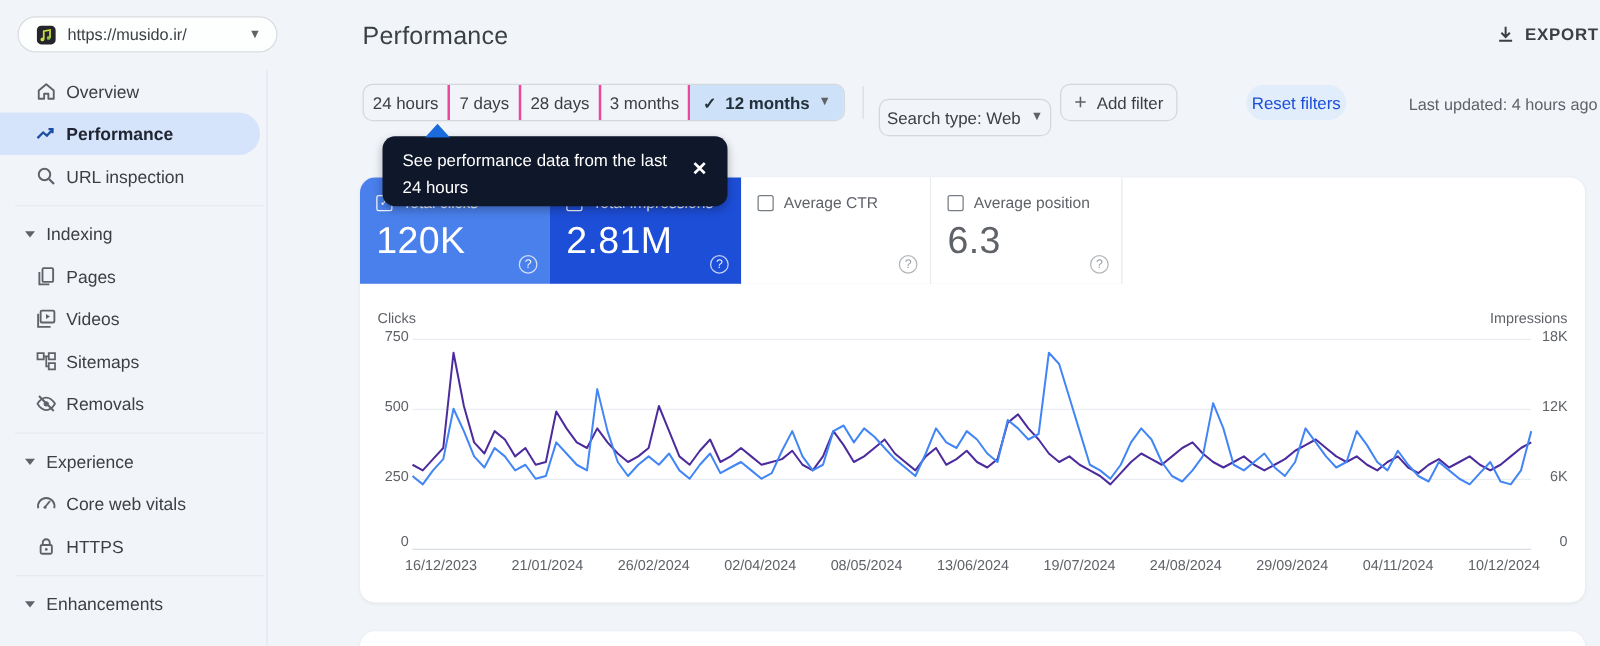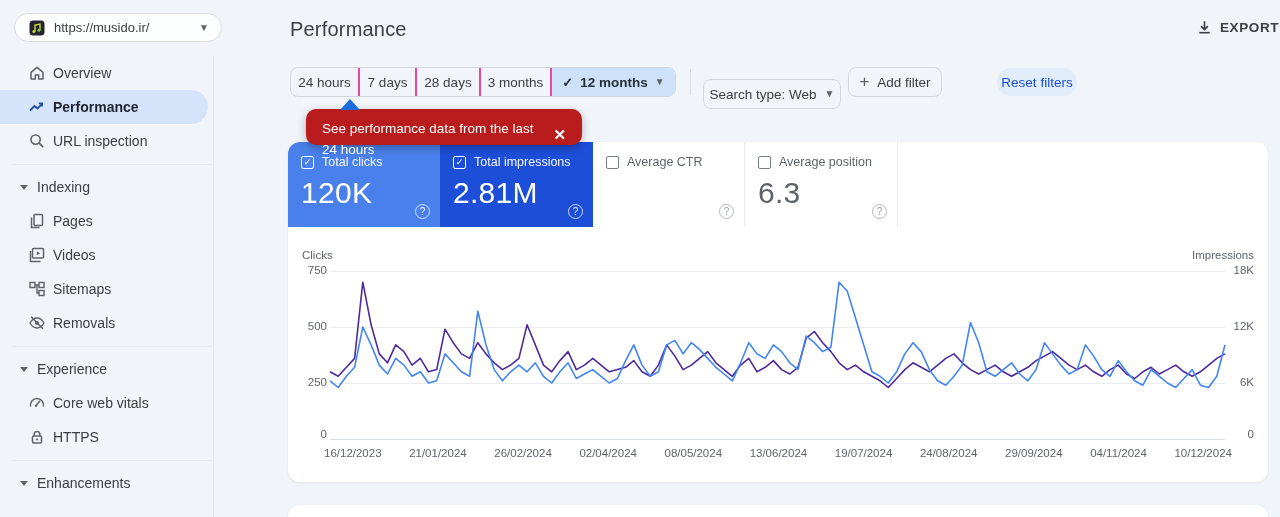--- a/index.html
+++ b/index.html
@@ -47,21 +47,21 @@
   .chip { position:absolute; top:67px; height:30px; border:1px solid #d4d8dd; border-radius:8px; display:flex;
     align-items:center; justify-content:center; gap:8px; font-size:13.5px; color:#3c4043; cursor:pointer; }
   .chip.search { left:703px; width:138px;margin-top:12px; }
   .chip.addf { left:848px; width:94px; }
   .plus { font-size:17px; color:#5f6368; line-height:1; margin-top:-2px; }
   .reset { position:absolute; left:952px; top:68px; width:80px; height:28px; border-radius:14px; background:#e2edfb;
     color:#1d4ed8; font-size:13.5px; font-weight:400; display:flex; align-items:center; justify-content:center; cursor:pointer;margin-left:45px; }
   .updated { position:absolute; left:1100px; top:76px; width:178px; text-align:right; font-size:13px; color:#5f6368; }
 
   
-  .tooltip { position:absolute; left:306px; top:109px; width:276px; height:36px; background:#b91c1c; border-radius:10px;
+  .tooltip { position:absolute; left:306px; top:109px; width:276px; height:56px; background:#0f172a; border-radius:10px;
     box-shadow:0 3px 8px rgba(0,0,0,.28); color:#fff; z-index:30; }
   .tooltip::before { content:""; position:absolute; left:34px; top:-10px; width:0; height:0;
     border-left:10px solid transparent; border-right:10px solid transparent; border-bottom:11px solid #1a6bdc; }
   .tooltip .txt { padding:10px 48px 10px 16px; font-size:13.5px; line-height:1.55; }
   .tooltip .x { position:absolute; right:16px; top:17px; font-size:15px; color:#fff; cursor:pointer; font-weight:700; }
 
   
   .card { position:absolute; left:288px; top:142px; width:980px; height:340px; background:#fff; border-radius:12px;
     box-shadow:0 1px 3px rgba(60,64,67,.08); }
   .card2 { position:absolute; left:288px; top:505px; width:980px; height:30px; background:#fff; border-radius:12px 12px 0 0;
@@ -258,20 +258,21 @@
   <div class="tb-sep"></div>
   <div class="chip search">
     <span>Search type: Web</span>
     <span class="caret">▼</span>
   </div>
   <div class="chip addf">
     <span class="plus">+</span>
     <span>Add filter</span>
   </div>
   <div class="reset">Reset filters</div>
+  <div class="updated">Last updated: 4 hours ago</div>
 
   <div class="tooltip">
     <div class="txt">See performance data from the last 24 hours</div>
     <div class="x">✕</div>
   </div>
 
   <div class="card">
     <div class="tiles">
       <div class="tile t0 sel" style="background: rgb(74, 128, 236);">
         <div class="lrow">

